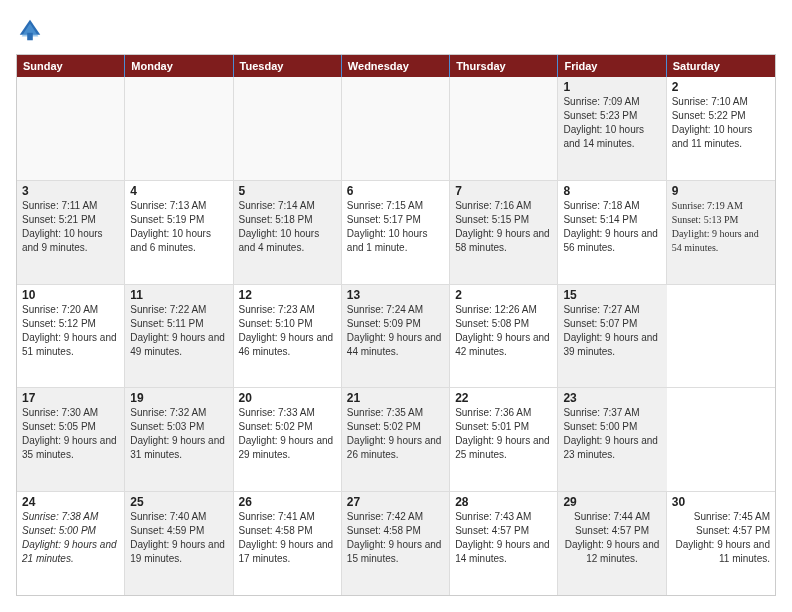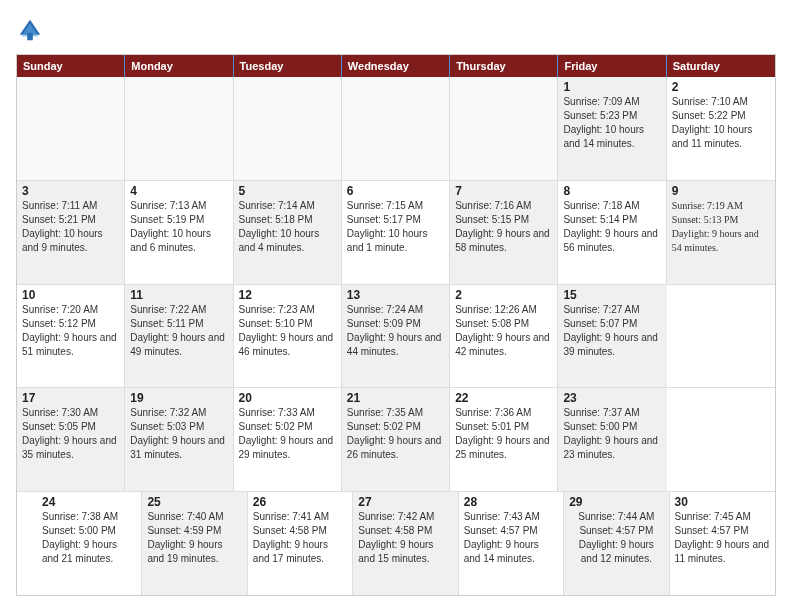--- a/index.html
+++ b/index.html
@@ -83,21 +83,21 @@
       flex: 1;
       display: flex;
       flex-direction: column;
     }
     .cal-row {
       display: grid;
       grid-template-columns: repeat(7, 1fr);
       flex: 1;
       border-bottom: 1px solid #ddd;
     }
-    .cal-row:last-child { border-bottom: none; margin-left: 20px; }
+    .cal-row:last-child { border-bottom: none; }
     .cal-cell {
       border-right: 1px solid #ddd;
       padding: 3px 5px;
       font-size: 9.5px;
       color: #333;
       vertical-align: top;
       background: #fff;
       min-height: 0;
     }
     .cal-cell:last-child { border-right: none; }
@@ -284,21 +284,21 @@
           <div class="cal-cell shaded">
             <span class="day-num">23</span>
             <div class="cell-text" style="white-space: pre-line;">Sunrise: 7:37 AM
 Sunset: 5:00 PM
 Daylight: 9 hours and 23 minutes.</div>
           </div>
         </div>
         <div class="cal-row">
           <div class="cal-cell">
             <span class="day-num">24</span>
-            <div class="cell-text" style="white-space: pre-line;">Sunrise: 7:38 AM
+            <div class="cell-text" style="white-space: pre-line; font-style: italic;">Sunrise: 7:38 AM
 Sunset: 5:00 PM
 Daylight: 9 hours and 21 minutes.</div>
           </div>
           <div class="cal-cell shaded">
             <span class="day-num">25</span>
             <div class="cell-text" style="white-space: pre-line;">Sunrise: 7:40 AM
 Sunset: 4:59 PM
 Daylight: 9 hours and 19 minutes.</div>
           </div>
           <div class="cal-cell">
@@ -320,20 +320,20 @@
 Daylight: 9 hours and 14 minutes.</div>
           </div>
           <div class="cal-cell shaded">
             <span class="day-num">29</span>
             <div class="cell-text" style="white-space: pre-line; text-align: center;">Sunrise: 7:44 AM
 Sunset: 4:57 PM
 Daylight: 9 hours and 12 minutes.</div>
           </div>
           <div class="cal-cell">
             <span class="day-num">30</span>
-            <div class="cell-text" style="white-space: pre-line;">Sunrise: 7:45 AM
+            <div class="cell-text" style="white-space: pre-line; text-align: right;">Sunrise: 7:45 AM
 Sunset: 4:57 PM
 Daylight: 9 hours and 11 minutes.</div>
           </div>
         </div>
       </div>
   </div>
 </div>
 
 </body></html>

